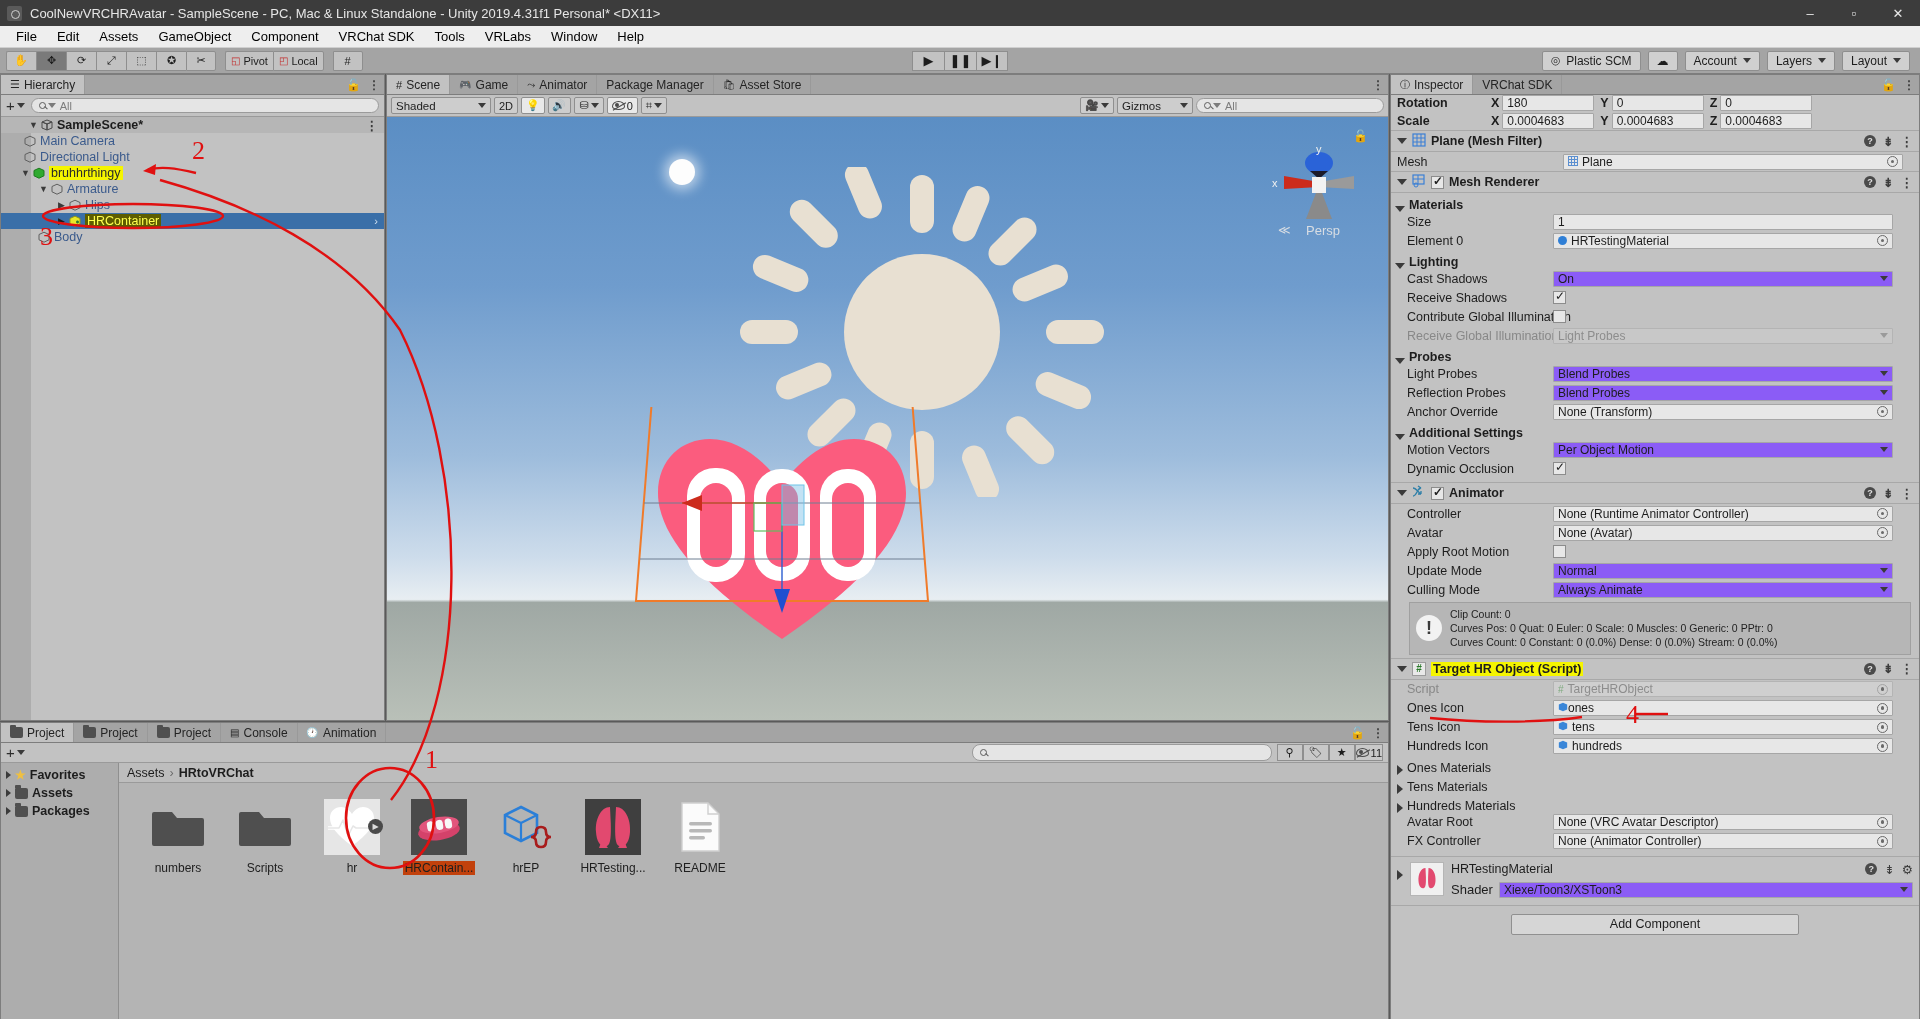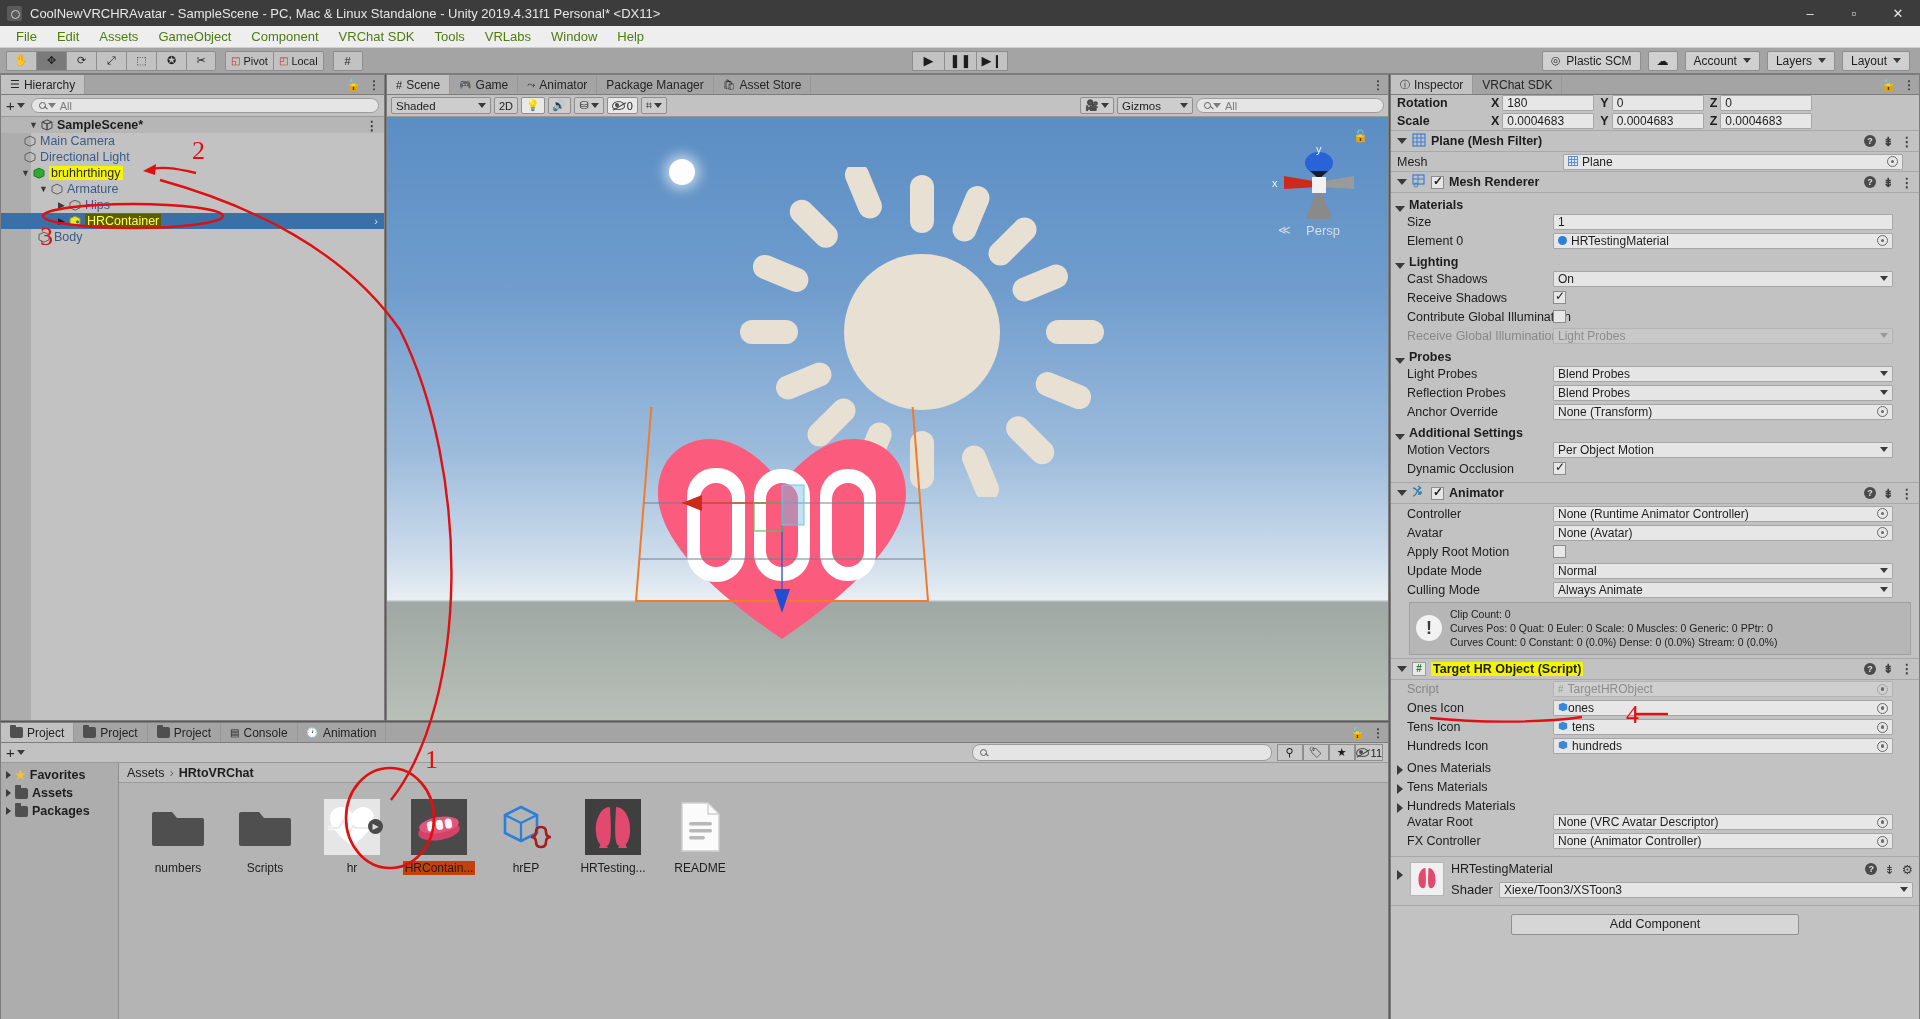--- a/index.html
+++ b/index.html
@@ -33,21 +33,21 @@
   .winbtn {
     width: 44px; height: 26px; display: flex; align-items: center; justify-content: center;
     color: #e8e8e8;
   }
 
   
   .menubar {
     height: 22px; background: #eeeeee; display: flex; align-items: center;
     padding-left: 6px; border-bottom: 1px solid #cfcfcf; font-size: 13px;
   }
-  .menuitem { padding: 2px 10px; color: #4d7c0f; white-space: nowrap; }
+  .menuitem { padding: 2px 10px; color: #000000; white-space: nowrap; }
 
   
   .maintoolbar {
     height: 26px; background: #a4a4a4; display: flex; align-items: center;
     padding: 0 6px; gap: 0px; border-bottom: 1px solid #7d7d7d;
   }
   .tbtn {
     height: 20px; min-width: 30px; padding: 0 5px; background: #c2c2c2;
     border: 1px solid #8e8e8e; border-right: none;
     display: flex; align-items: center; justify-content: center; gap: 3px;
@@ -155,21 +155,21 @@
   #inspector { left: 1390px; top: 0; width: 530px; height: 1019px; background: #c2c2c2; }
   .insp-body { height: calc(100% - 20px); overflow: hidden; position: relative; }
   .irow { display: flex; align-items: center; height: 19px; font-size: 12.5px; padding-left: 6px; }
   .ilabel { color: #1d1d1d; white-space: nowrap; }
   .ilabel.dim { color: #888; }
   .ifield {
     height: 16px; background: #e7e7e7; border: 1px solid #a6a6a6; border-radius: 1px;
     display: flex; align-items: center; padding: 0 4px; font-size: 12px; gap: 4px;
   }
   .ifield.dim { background: #cfcfcf; color: #8d8d8d; border-color: #b4b4b4; }
-  .ifield.drop { background: #e5e5e5; justify-content: space-between; }
+  .ifield.drop { background: #8b5cf6; justify-content: space-between; }
   .ifield.drop.dim { background: #c8c8c8; }
   .objdot { width: 9px; height: 9px; border-radius: 50%; background: #2f7fd6; flex: none; }
   .targetsel {
     width: 11px; height: 11px; border: 1.4px solid #6a6a6a; border-radius: 50%;
     flex: none; position: relative;
   }
   .targetsel::after {
     content: ""; position: absolute; left: 2.6px; top: 2.6px; width: 3.5px; height: 3.5px;
     background: #6a6a6a; border-radius: 50%;
   }

